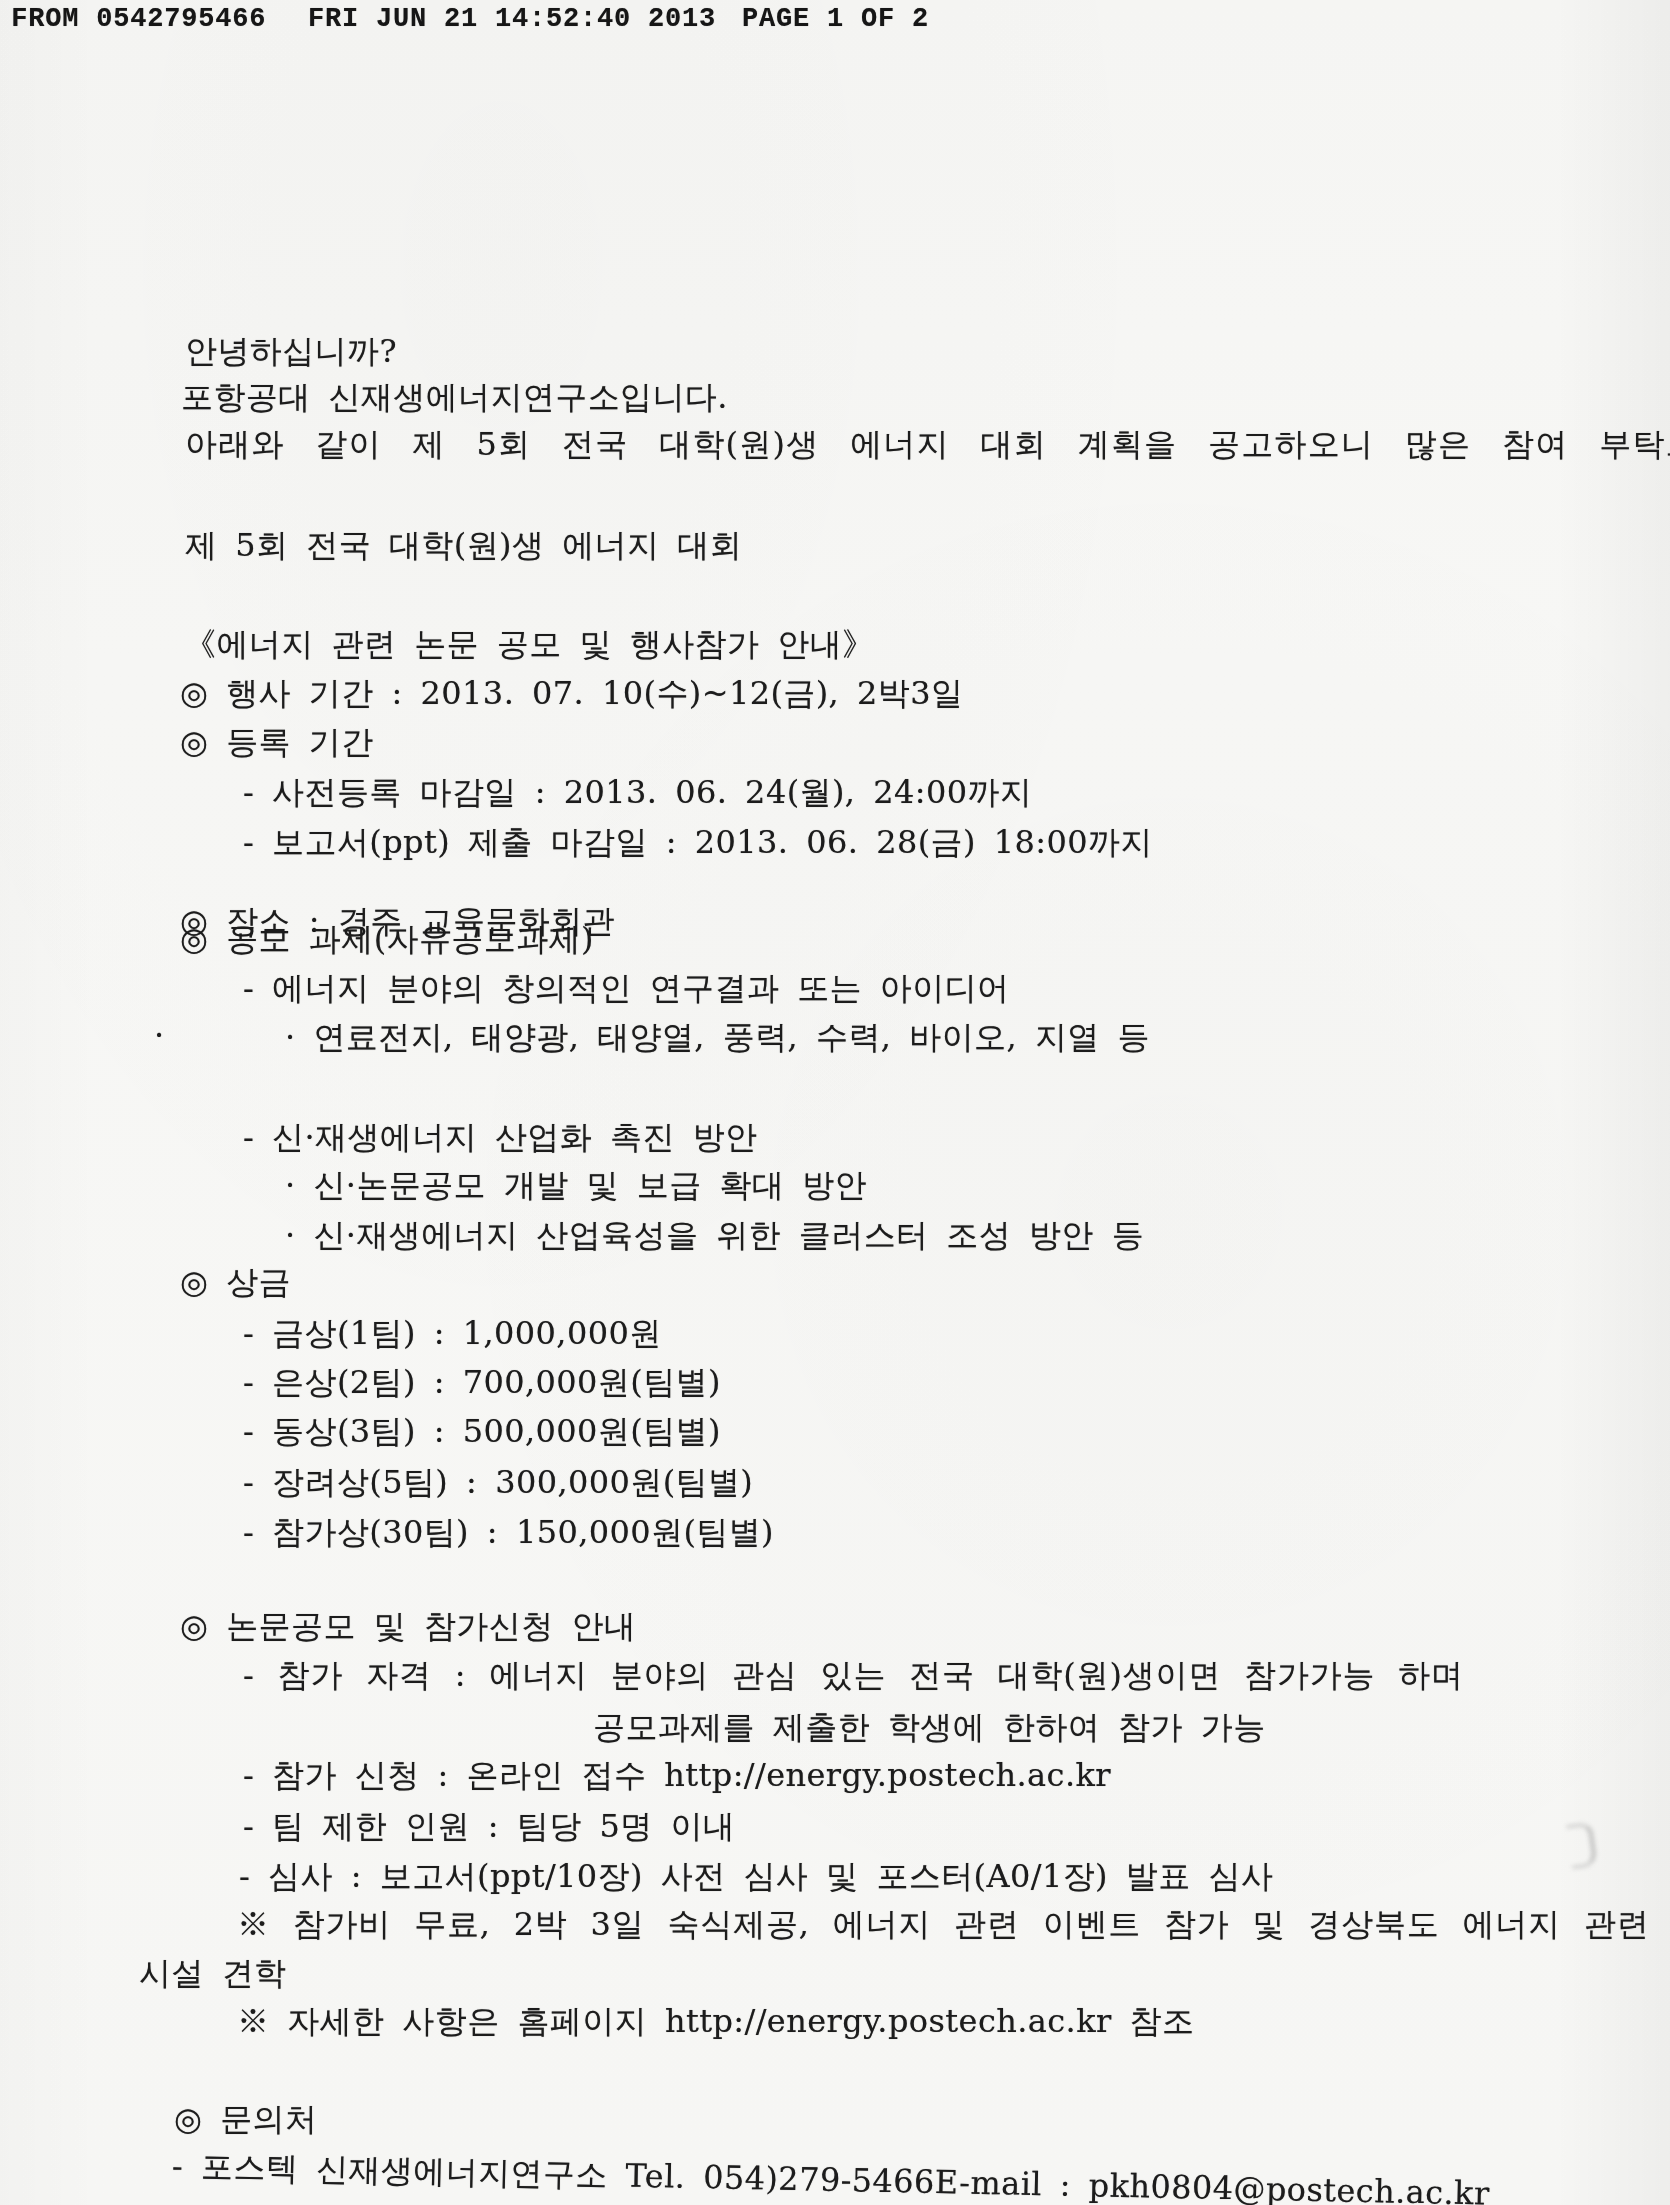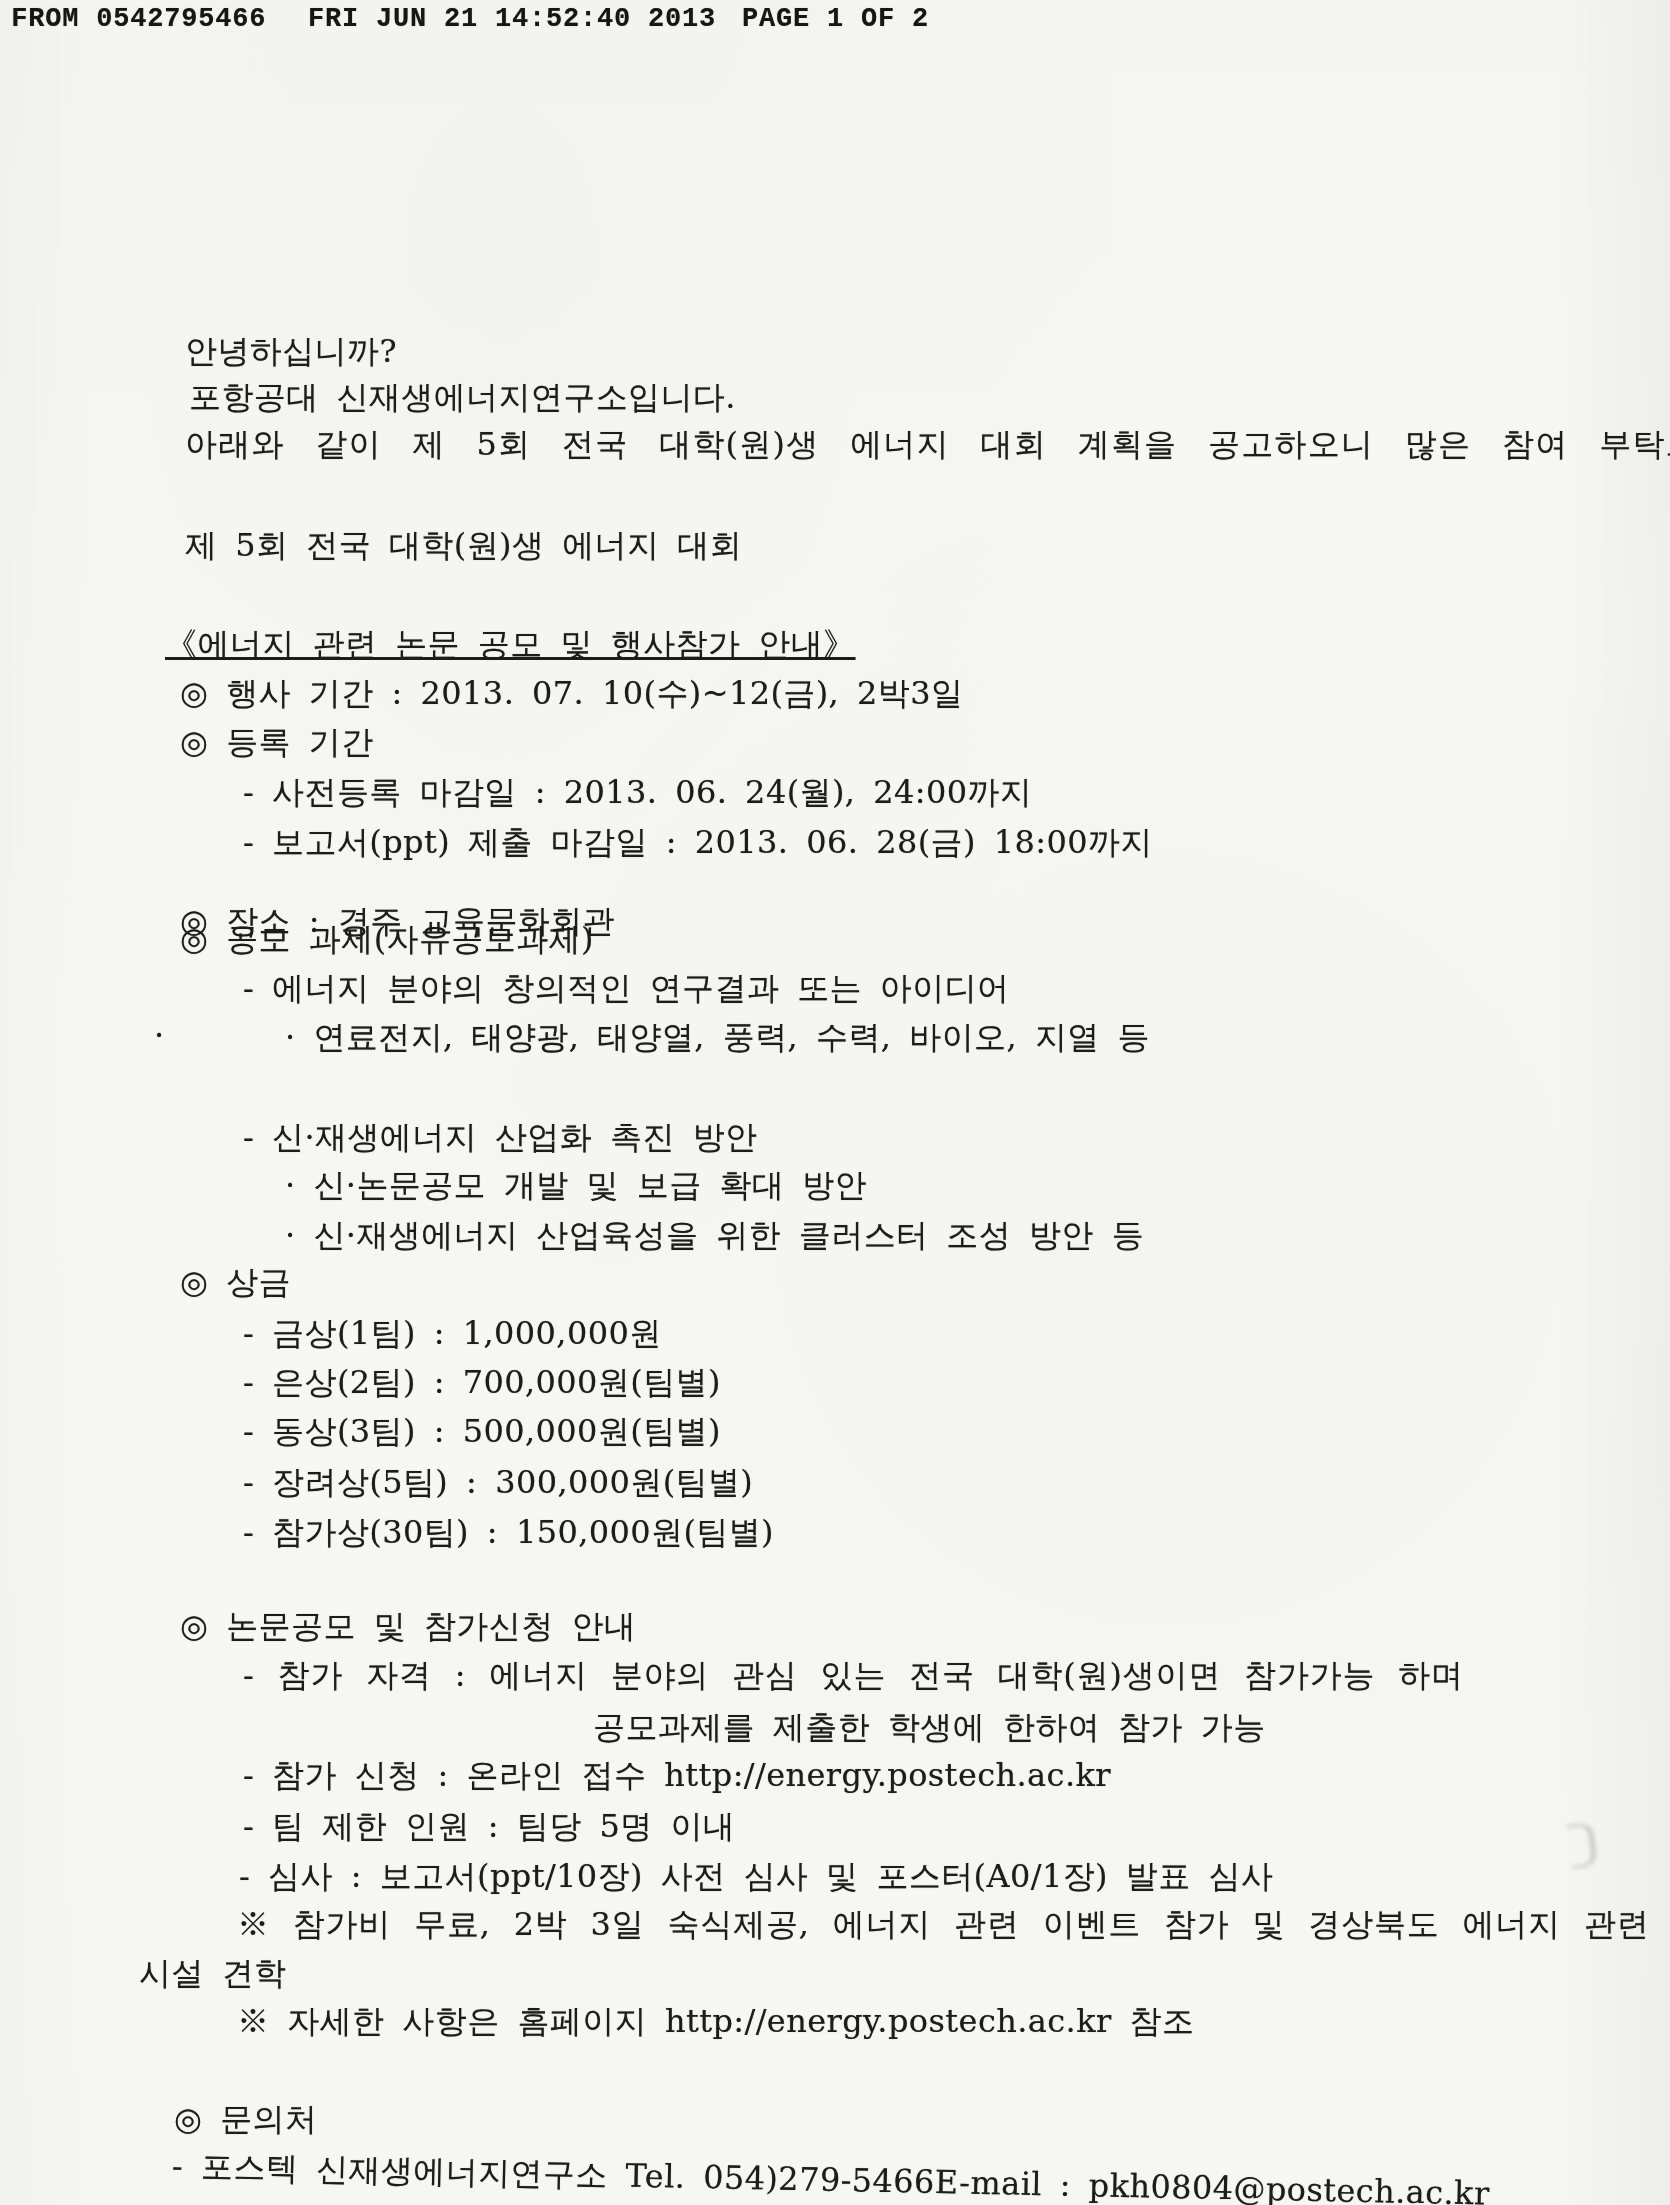--- a/index.html
+++ b/index.html
@@ -66,24 +66,24 @@
 
 <div id="page">
   <div class="fax-header">
     <span class="fh fh-from">FROM 0542795466</span>
     <span class="fh fh-datetime">FRI JUN 21 14:52:40 2013</span>
     <span class="fh fh-page">PAGE 1 OF 2</span>
   </div>
 
   <div class="doc-body">
       <div class="line" style="left: 185px; top: 334px;">안녕하십니까?</div>
-      <div class="line" style="left: 189px; top: 380px;">포항공대 신재생에너지연구소입니다.</div>
+      <div class="line" style="left: 181px; top: 380px;">포항공대 신재생에너지연구소입니다.</div>
       <div class="line xwide" style="left: 185px; top: 427px;">아래와 같이 제 5회 전국 대학(원)생 에너지 대회 계획을 공고하오니 많은 참여 부탁드립니다.</div>
       <div class="line" style="left: 185px; top: 528px;">제 5회 전국 대학(원)생 에너지 대회</div>
-      <div class="line" style="left: 165px; top: 627px; text-decoration: underline;">《에너지 관련 논문 공모 및 행사참가 안내》</div>
+      <div class="line" style="left: 184px; top: 627px;">《에너지 관련 논문 공모 및 행사참가 안내》</div>
       <div class="line" style="left: 180px; top: 676px;">◎ 행사 기간 : 2013. 07. 10(수)~12(금), 2박3일</div>
       <div class="line" style="left: 180px; top: 725px;">◎ 등록 기간</div>
       <div class="line" style="left: 243px; top: 775px;">- 사전등록 마감일 : 2013. 06. 24(월), 24:00까지</div>
       <div class="line" style="left: 243px; top: 825px;">- 보고서(ppt) 제출 마감일 : 2013. 06. 28(금) 18:00까지</div>
       <div class="line" style="left: 180px; top: 872px; margin-top: 32px;">◎ 장소 : 경주 교육문화회관</div>
       <div class="line" style="left: 180px; top: 922px;">◎ 공모 과제(자유공모과제)</div>
       <div class="line" style="left: 243px; top: 971px;">- 에너지 분야의 창의적인 연구결과 또는 아이디어</div>
       <div class="line" style="left: 154px; top: 1018px;">·</div>
       <div class="line" style="left: 285px; top: 1020px;">· 연료전지, 태양광, 태양열, 풍력, 수력, 바이오, 지열 등</div>
       <div class="line" style="left: 243px; top: 1120px;">- 신·재생에너지 산업화 촉진 방안</div>

